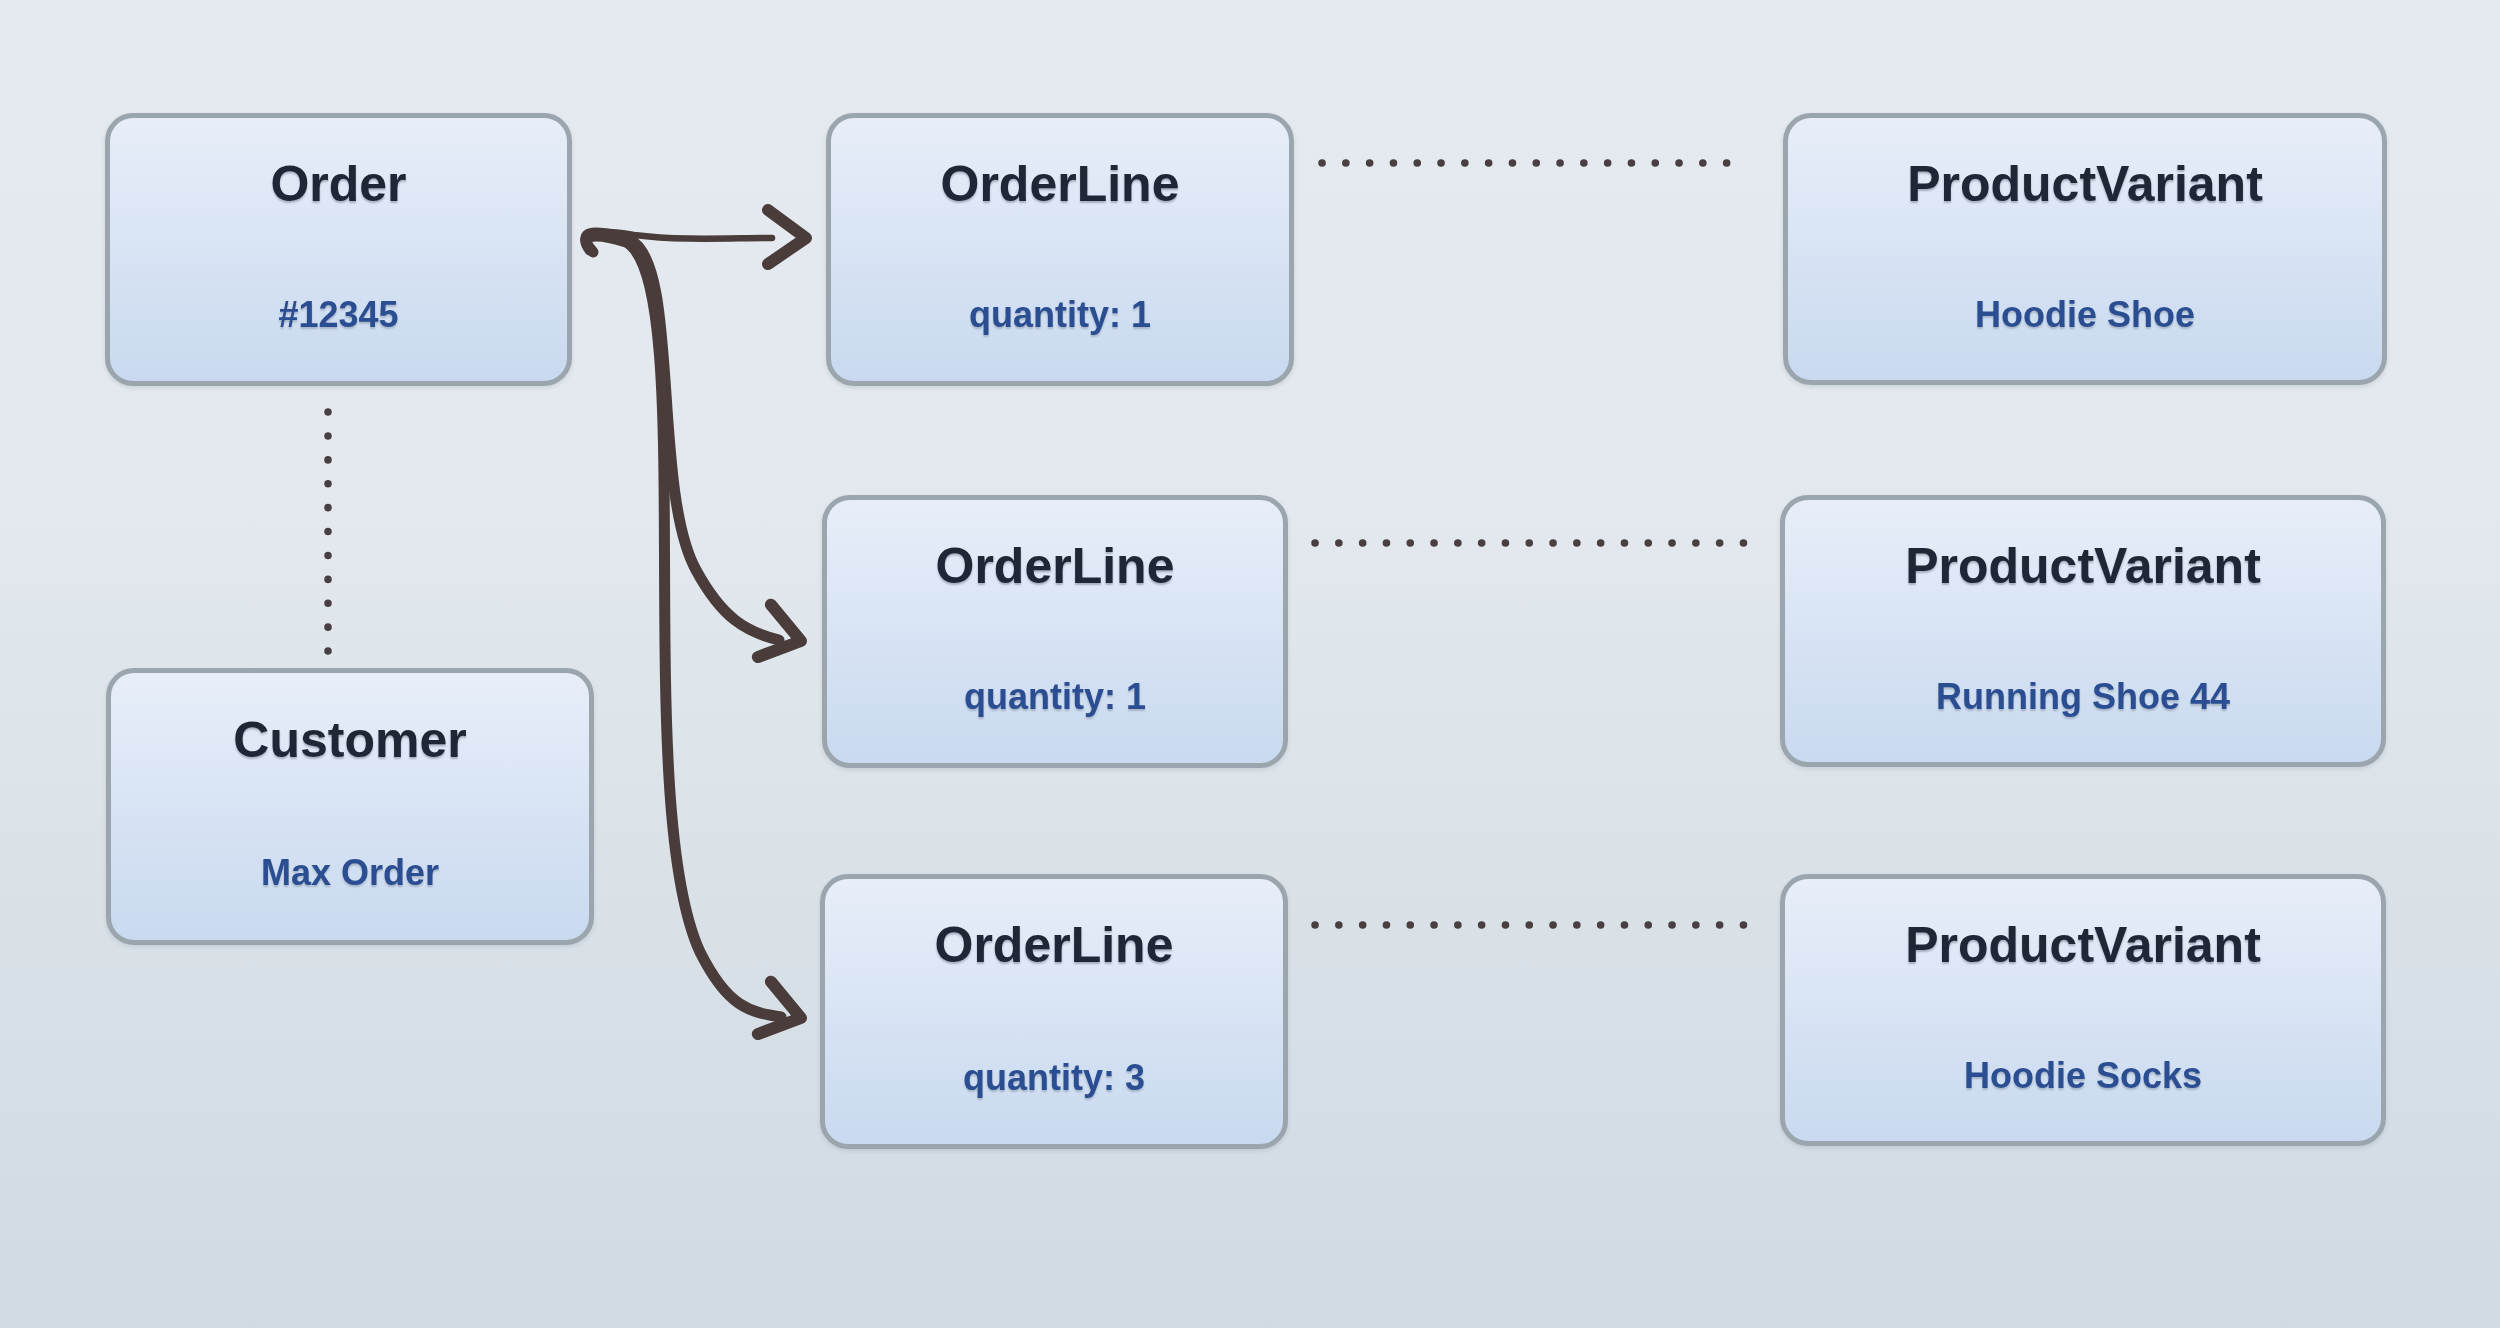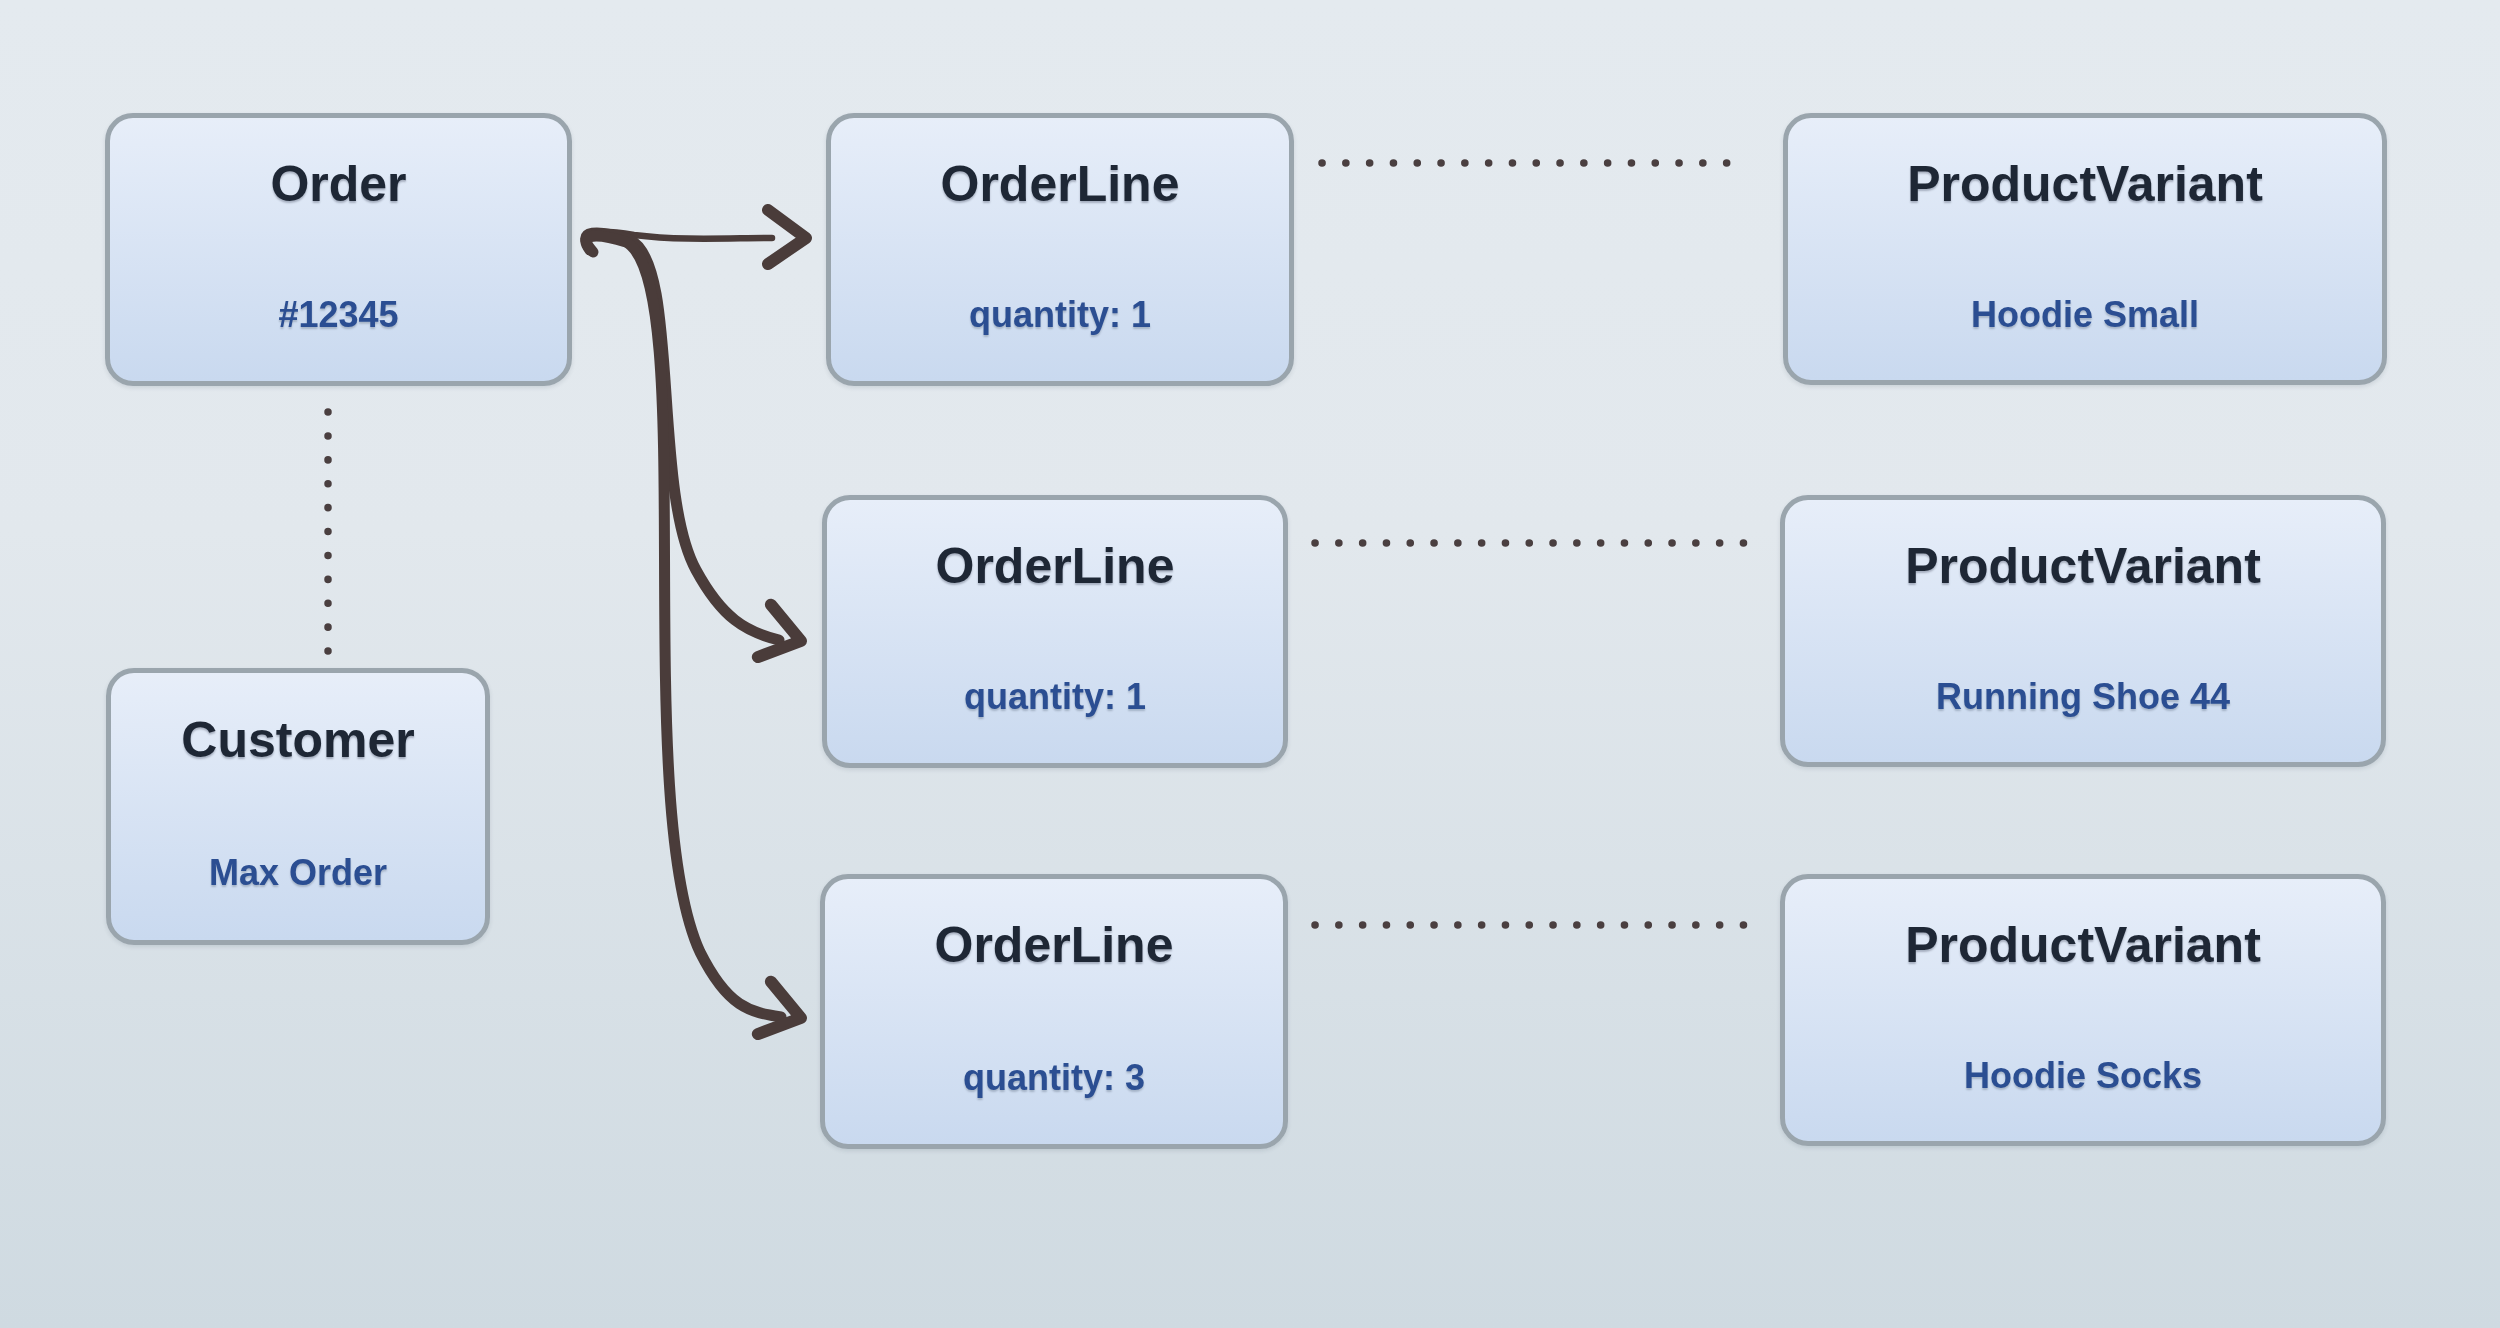--- a/index.html
+++ b/index.html
@@ -32,21 +32,21 @@
     text-shadow:0 2px 2px rgba(20,30,50,0.28);
     line-height:1;
   }
   .node-value{
     font-size:36px;font-weight:700;
     color:var(--value,#2b4e92);
     text-shadow:0 2px 2px rgba(20,30,50,0.22);
     line-height:1;
   }
   .n-order          {left:105px; top:113px; width:467px; height:273px;}
-  .n-customer       {left:106px; top:668px; width:384px; height:277px;}
+  .n-customer       {left:106px; top:668px; width:488px; height:277px;}
   .n-orderline-1    {left:826px; top:113px; width:468px; height:273px;}
   .n-orderline-2    {left:822px; top:495px; width:466px; height:273px;}
   .n-orderline-3    {left:820px; top:874px; width:468px; height:275px;}
   .n-productvariant-1{left:1783px; top:113px; width:604px; height:272px;}
   .n-productvariant-2{left:1780px; top:495px; width:606px; height:272px;}
   .n-productvariant-3{left:1780px; top:874px; width:606px; height:272px;}
 </style>
 </head>
 <body>
 
@@ -96,21 +96,21 @@
     <div class="node-value">quantity: 1</div>
   </div>
 
   <div class="node n-orderline-3">
     <div class="node-title">OrderLine</div>
     <div class="node-value">quantity: 3</div>
   </div>
 
   <div class="node n-productvariant-1">
     <div class="node-title">ProductVariant</div>
-    <div class="node-value">Hoodie Small</div>
+    <div class="node-value">Hoodie Shoe</div>
   </div>
 
   <div class="node n-productvariant-2">
     <div class="node-title">ProductVariant</div>
     <div class="node-value">Running Shoe 44</div>
   </div>
 
   <div class="node n-productvariant-3">
     <div class="node-title">ProductVariant</div>
     <div class="node-value">Hoodie Socks</div>

